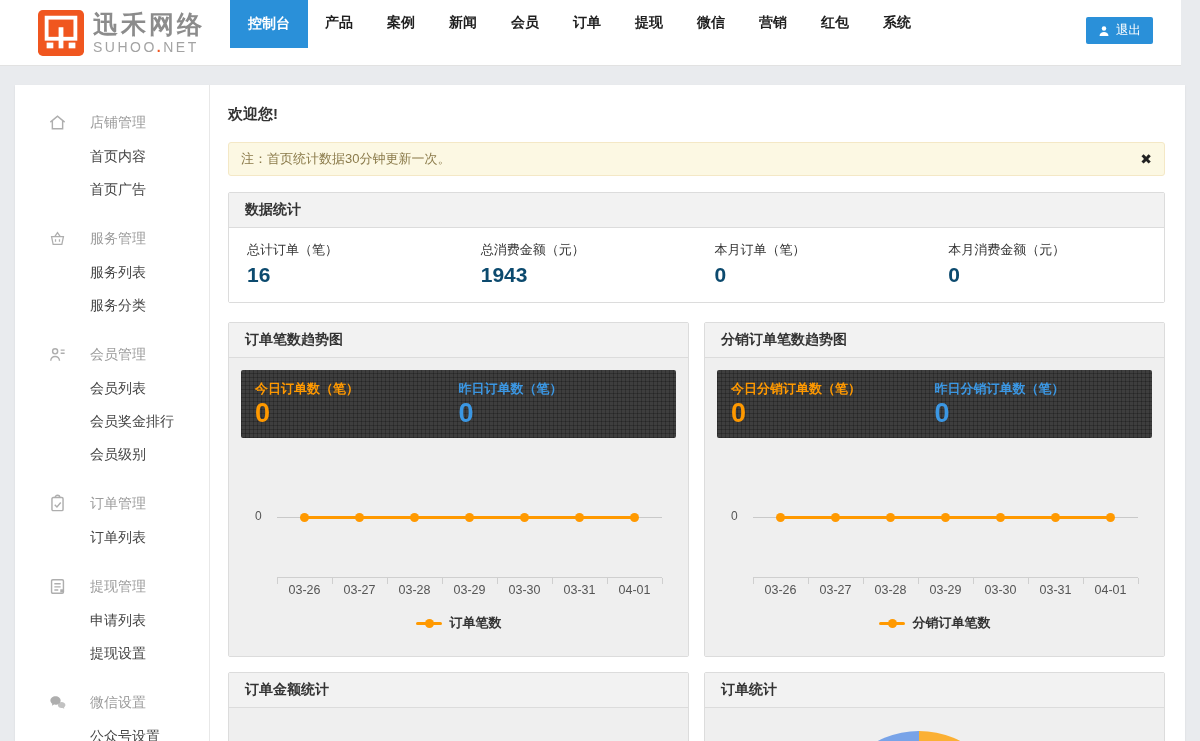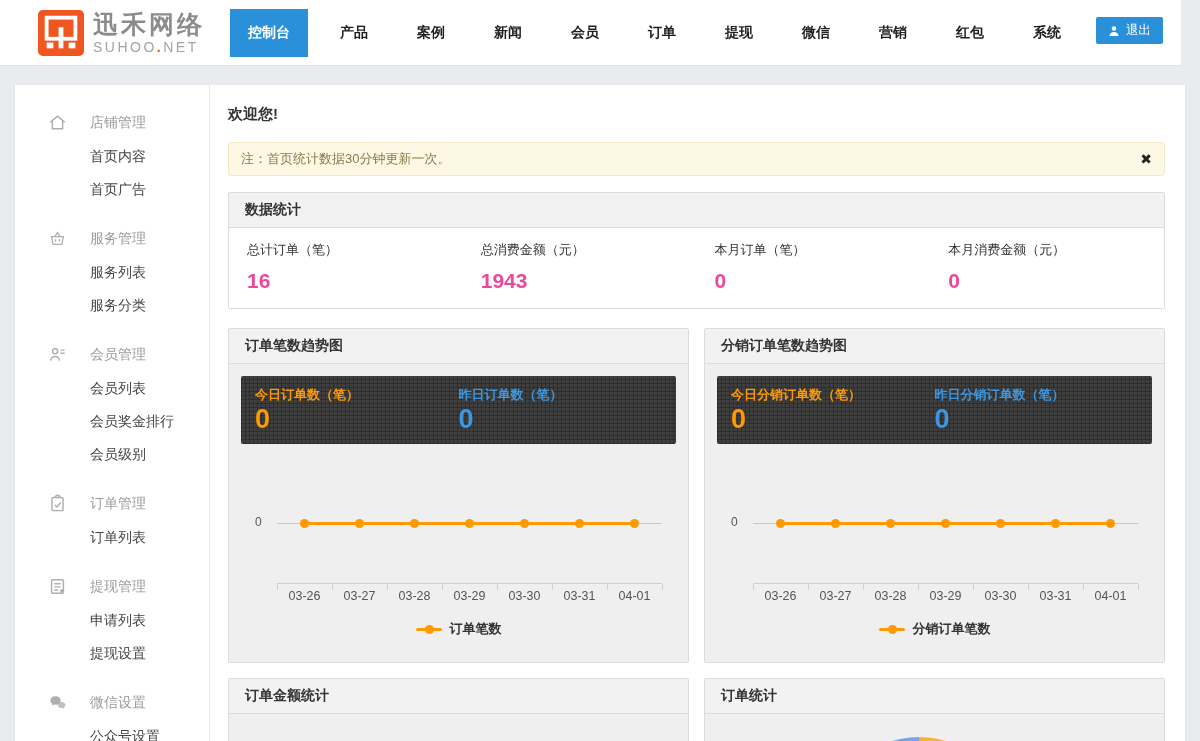--- a/index.html
+++ b/index.html
@@ -8,24 +8,24 @@
 
   
   .navbar { position:absolute; top:0; left:0; width:1181px; height:66px; background:#fff;
             border-bottom:1px solid #e2e2e2; display:flex; align-items:center; z-index:5; }
   .logo { display:flex; align-items:center; margin-left:38px; cursor:pointer; }
   .logo-mark { width:46px; height:46px; }
   .logo-text { margin-left:9px; }
   .logo-title { font-size:25px; color:#8c8c8c; font-weight:600; letter-spacing:3px; line-height:26px; }
   .logo-sub { font-size:14px; color:#a3a3a3; letter-spacing:2.5px; margin-top:2px; }
   .logo-sub b { color:#f0561f; }
-  .nav-menu { display:flex; align-items:center; margin-left:25px; height:66px;gap:15px; }
+  .nav-menu { display:flex; align-items:flex-start; margin-left:25px; height:66px; }
   .nav-item { font-size:14px; font-weight:bold; color:#1f1f1f; padding:14px 17px; cursor:pointer; }
   .nav-item.active { background:#2a90d9; color:#fff; padding:15px 18px; }
-  .logout-btn { position:absolute; right:18px; top:17px; height:27px; background:#2a90d9; color:#fff;
+  .logout-btn { position:absolute; right:28px; top:17px; height:27px; background:#2a90d9; color:#fff;
                 font-size:12.5px; display:flex; align-items:center; padding:0 12px; border:none;
                 border-radius:2px; cursor:pointer; font-family:inherit; }
   .logout-btn svg { margin-right:6px; }
 
   
   .card { position:absolute; top:85px; left:15px; width:1170px; height:900px; background:#fff;
           box-shadow:0 1px 2px rgba(0,0,0,.08); }
 
   
   .sidebar { position:absolute; top:0; left:0; width:195px; height:100%;
@@ -48,21 +48,21 @@
   .notice-close { margin-left:auto; font-size:14px; color:#222; font-weight:bold; cursor:pointer; line-height:1; }
 
   .panel { border:1px solid #dcdcdc; border-radius:2px; background:#fff; }
   .panel-header { background:#f2f2f2; border-bottom:1px solid #dcdcdc; padding:8px 16px;
                   font-size:14px; font-weight:bold; color:#333; }
 
   .stats-panel { margin-top:16px; }
   .stats-body { display:flex; background:#fff; }
   .stat-col { width:25%; padding:13px 18px 15px 18px; }
   .stat-label { font-size:13px; color:#333; }
-  .stat-value { font-size:21px; font-weight:bold; color:#ec4899; margin-top:10px; }
+  .stat-value { font-size:21px; font-weight:bold; color:#0c4a6e; margin-top:4px; }
 
   .charts-row { display:flex; gap:15px; margin-top:19px; }
   .trend-panel { width:461px; }
   .trend-body { background:#efefef; padding:12px; }
   .dark-box { background-color:#3e3e3e; border-radius:2px; height:68px; display:flex; padding:10px 14px;
       background-image:repeating-linear-gradient(0deg, rgba(0,0,0,.22) 0 1px, transparent 1px 4px),
                        repeating-linear-gradient(90deg, rgba(0,0,0,.22) 0 1px, transparent 1px 4px); }
   .dark-col { width:50%; }
   .dark-label { font-size:13px; font-weight:bold; }
   .dark-value { font-size:27px; font-weight:bold; line-height:30px; }

